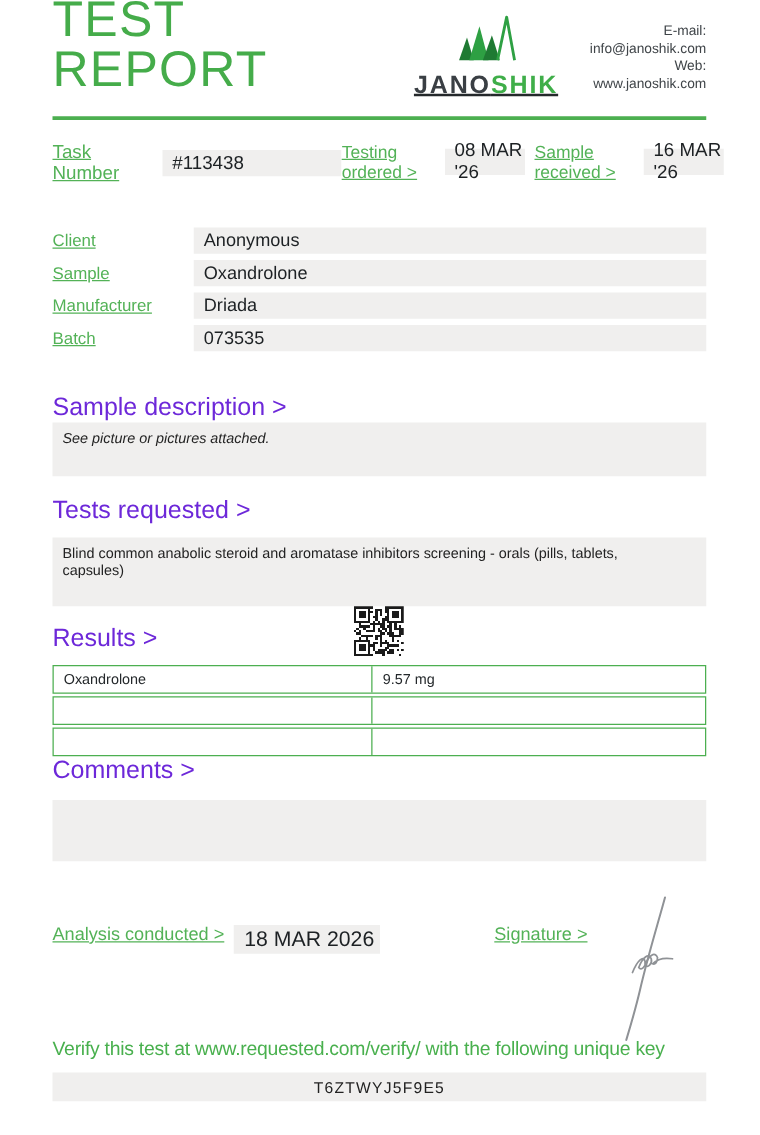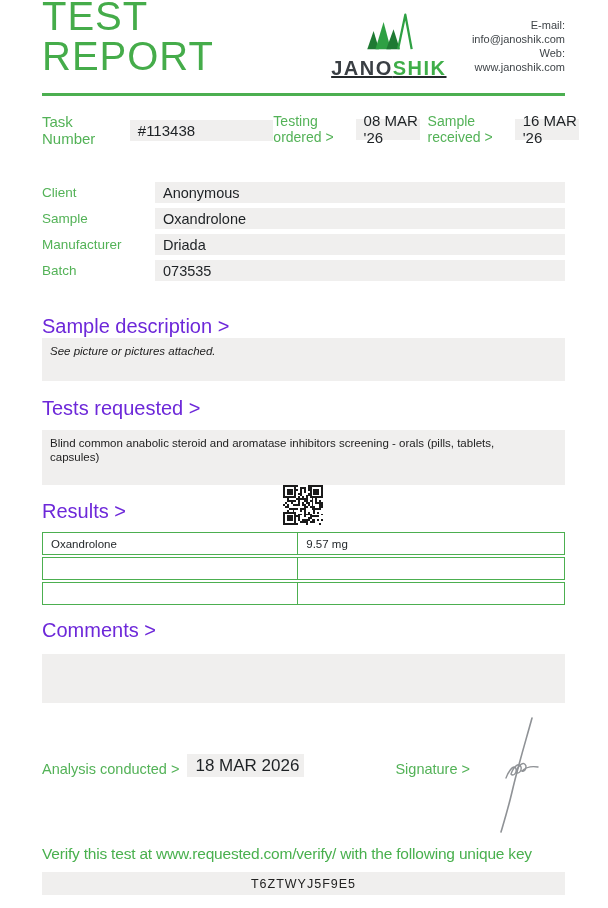--- a/index.html
+++ b/index.html
@@ -11,21 +11,21 @@
   }
   
   .header { display:flex; align-items:flex-end; height:66px; }
   .title { font-size:40px; font-weight:400; letter-spacing:1px; color:#45ac4a; line-height:1; padding-bottom:2px; }
   .logo { display:flex; flex-direction:column; align-items:center; margin-left:26px;text-decoration:underline; }
   .logo-text { font-size:20px; font-weight:bold; letter-spacing:1.5px; color:#3a3f44; line-height:1; margin-top:3px; }
   .logo-text .green { color:#3fae49; }
   .contact { margin-left:auto; text-align:right; font-size:11px; color:#3f4448; line-height:14px; padding-bottom:4px; }
   .rule { height:3px; background:#4caf50; margin-top:15px; border:none; }
   
-  .green-label { color:#53b257; }
+  .green-label { color:#53b257;text-decoration:underline; }
   .val-box { background:#f0efee; display:flex; align-items:center; padding-left:8px; color:#1d2124; }
   
   .task-row { display:flex; margin-top:17px; align-items:flex-start; }
   .task-left { display:flex; align-items:center; }
   .task-left .green-label { font-size:15px; margin-right:12px; }
   .task-left .val-box { width:166px; height:21px; font-size:15px; }
   .task-right { margin-left:auto; display:flex; flex-direction:row; gap:8px; }
   .task-right .row { display:flex; align-items:center; justify-content:flex-end; }
   .task-right .green-label { font-size:14px; margin-right:8px; }
   .task-right .val-box { width:90px; height:21px; font-size:15px; }
@@ -44,24 +44,24 @@
   
   .results-head { position:relative; height:44px; }
   .results-head .sec-head { position:absolute; left:0; bottom:6px; }
   .qr { position:absolute; top:0; left:50%; margin-left:-21px; width:40px; height:40px; }
   .rtable { margin-top:3px; display:flex; flex-direction:column; gap:2px; }
   .rtable .trow { display:flex; border:1.5px solid #4caf50; height:23px; }
   .rtable .cell { font-size:11.5px; display:flex; align-items:center; padding-left:8px; }
   .rtable .c1 { width:49%; border-right:1.5px solid #4caf50; }
   .rtable .c2 { flex:1; }
   
-  .comments-head { margin-top:14px; }
+  .comments-head { }
   .comments-box { margin-top:12px; height:49px; }
   
-  .analysis-row { margin-top:51px; display:flex; align-items:flex-end; }
+  .analysis-row { margin-top:51px; display:flex; align-items:flex-start; }
   .analysis-row .green-label { font-size:14.5px; }
   .analysis-row .val-box { margin-left:8px; width:117px; height:23px; font-size:17px; }
   .sig-label { margin-left:auto; margin-right:95px; font-size:14.5px; }
   .signature { position:absolute; left:488px; top:714px; width:62px; height:122px; }
   
   .verify-head { margin-top:68px; font-size:15.5px; letter-spacing:-0.2px; white-space:nowrap; color:#49b04e; }
   .key-box { margin-top:9px; height:23px; background:#f0efee; display:flex; align-items:center; justify-content:center; font-size:12.5px; letter-spacing:1px; color:#222; }
 </style>
 </head>
 <body>

